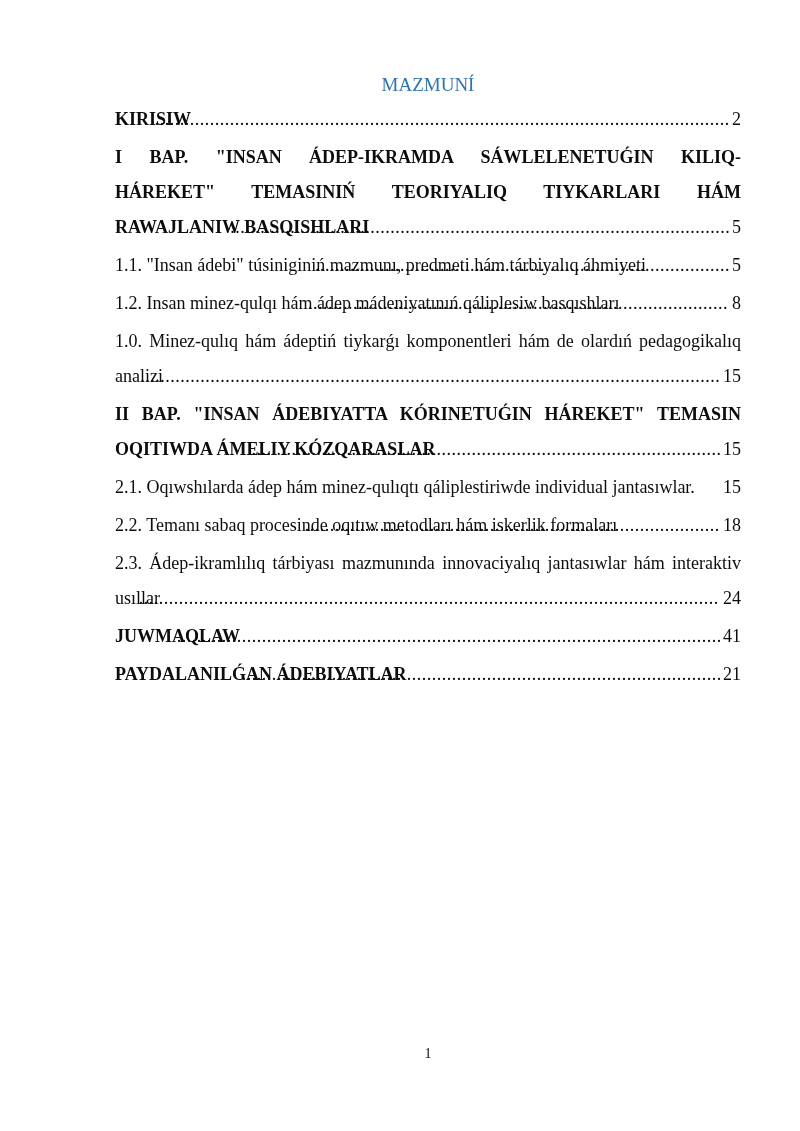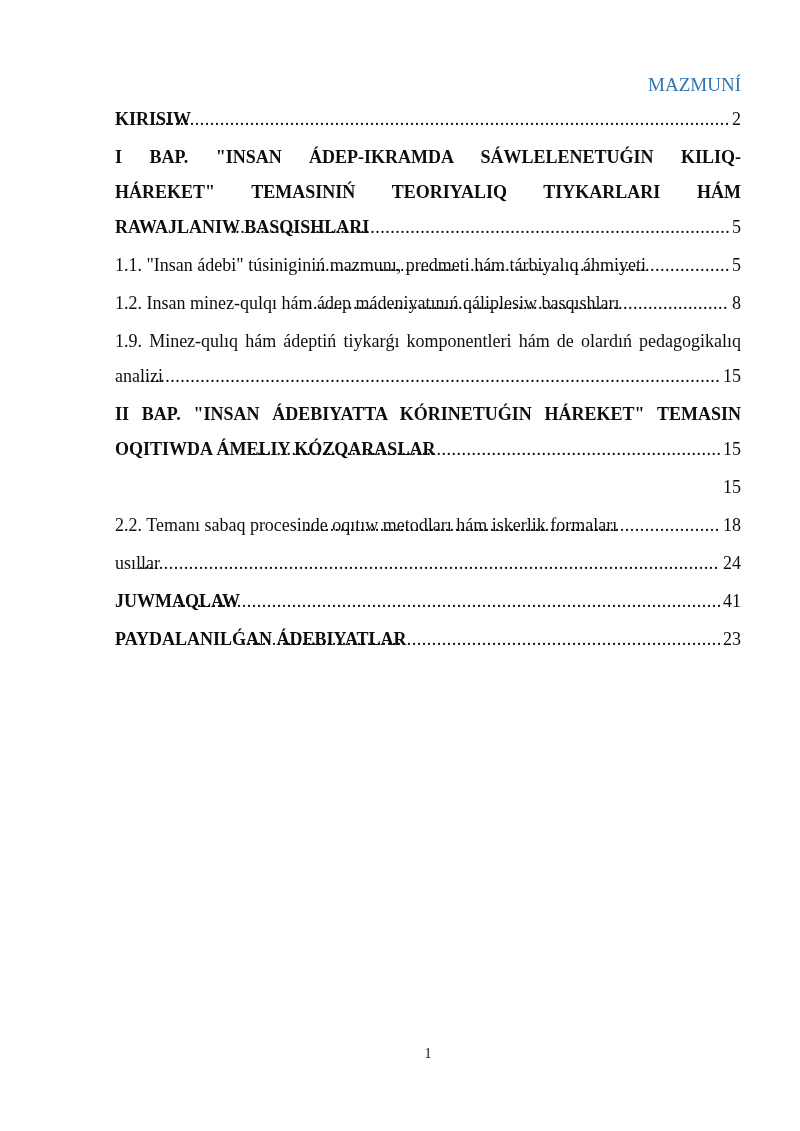--- a/index.html
+++ b/index.html
@@ -16,21 +16,21 @@
     overflow: hidden;
   }
   .content {
     position: absolute;
     left: 115px;
     top: 0;
     width: 626px;
   }
   .doc-title {
     margin: 73px 0 5px 0;
-    text-align: right;
+    text-align: center;
     font-size: 19px;
     line-height: 24px;
     font-weight: 400;
     color: #2E74B5;
   }
   .toc { width: 100%; }
 
   
   .entry {
     display: flex;
@@ -141,64 +141,66 @@
       <span class="pg">5</span>
     </div>
 
     <div class="entry">
       <span class="t">1.2. Insan minez-qulqı hám ádep mádeniyatınıń qáliplesiw basqıshları</span>
       <span class="dots">............................................................................................................................................................................................................................</span>
       <span class="pg">8</span>
     </div>
 
     <div class="entry-block">
-      <div class="jline">1.9. Minez-qulıq hám ádeptiń tiykarǵı komponentleri hám de olardıń pedagogikalıq</div>
+      <div class="jline">1.0. Minez-qulıq hám ádeptiń tiykarǵı komponentleri hám de olardıń pedagogikalıq</div>
       <div class="lastline">
         <span class="t">analizi</span>
         <span class="dots">............................................................................................................................................................................................................................</span>
         <span class="pg">15</span>
       </div>
     </div>
 
     <div class="entry-block bold">
       <div class="jline">II BAP. "INSAN ÁDEBIYATTA KÓRINETUǴIN HÁREKET" TEMASIN</div>
       <div class="lastline">
         <span class="t">OQITIWDA ÁMELIY KÓZQARASLAR</span>
         <span class="dots">............................................................................................................................................................................................................................</span>
         <span class="pg">15</span>
       </div>
     </div>
 
     <div class="entry">
+      <span class="t">2.1. Oqıwshılarda ádep hám minez-qulıqtı qáliplestiriwde individual jantasıwlar.</span>
       <span class="dots dots-none">............................................................................................................................................................................................................................</span>
       <span class="pg">15</span>
     </div>
 
     <div class="entry">
       <span class="t">2.2. Temanı sabaq procesinde oqıtıw metodları hám iskerlik formaları</span>
       <span class="dots">............................................................................................................................................................................................................................</span>
       <span class="pg">18</span>
     </div>
 
     <div class="entry-block">
+      <div class="jline">2.3. Ádep-ikramlılıq tárbiyası mazmunında innovaciyalıq jantasıwlar hám interaktiv</div>
       <div class="lastline">
         <span class="t">usıllar</span>
         <span class="dots">............................................................................................................................................................................................................................</span>
         <span class="pg">24</span>
       </div>
     </div>
 
     <div class="entry bold">
       <span class="t">JUWMAQLAW</span>
       <span class="dots">............................................................................................................................................................................................................................</span>
       <span class="pg">41</span>
     </div>
 
     <div class="entry bold">
       <span class="t">PAYDALANILǴAN ÁDEBIYATLAR</span>
       <span class="dots">............................................................................................................................................................................................................................</span>
-      <span class="pg">23</span>
+      <span class="pg">21</span>
     </div>
 
   </div>
 </div>
 
 <div class="page-footer">1</div>
 
 </body></html>

